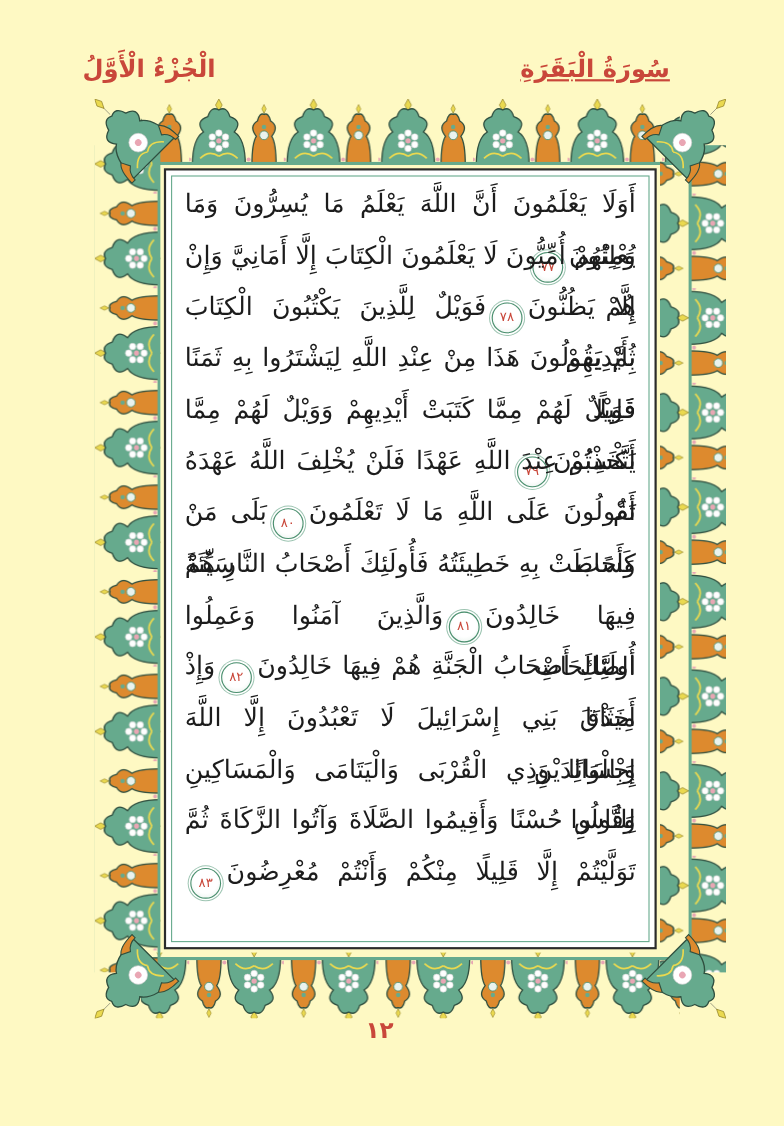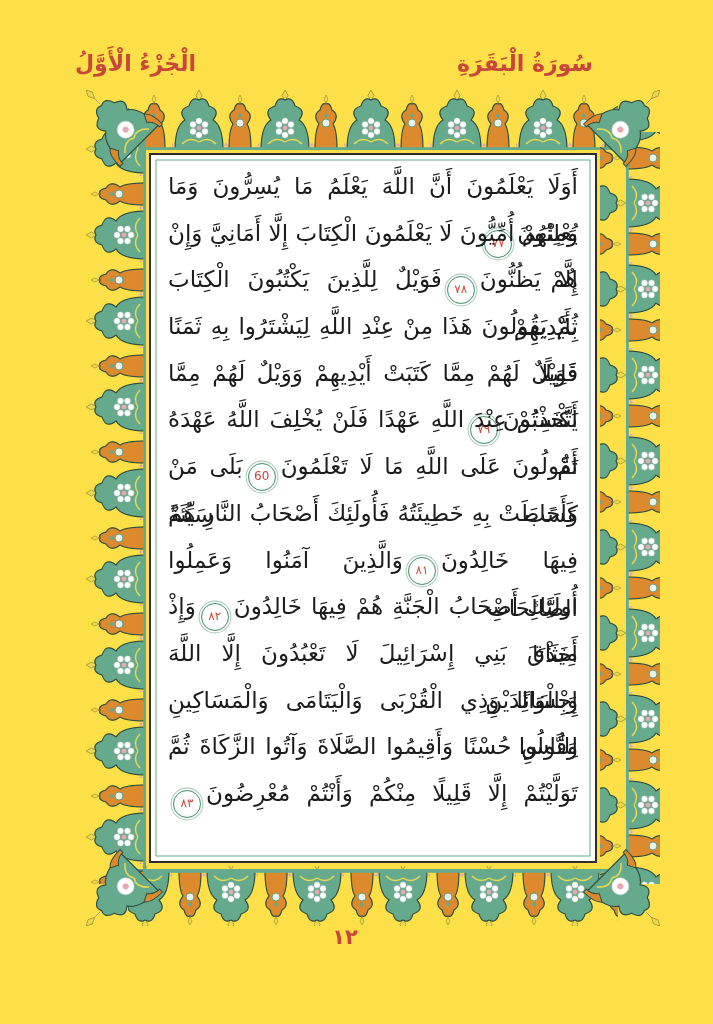--- a/index.html
+++ b/index.html
@@ -1,30 +1,30 @@
 <!DOCTYPE html>
 <html lang="ar" dir="rtl" style="--red: #c9473a; --ink: #1c1c1c; --teal: #66aa8d; --teal-dark: #2f4f3f; --orange: #dd8a2e; --yellow: #ead94f; --pink: #e9a6b4; --frame-dark: #2b2b2b;"><head>
 <meta charset="utf-8">
 <style>
   :root{
     --red:#c9473a; --ink:#1c1c1c; --teal:#66aa8d; --teal-dark:#2f4f3f;
     --orange:#dd8a2e; --yellow:#ead94f; --pink:#e9a6b4; --frame-dark:#2b2b2b;
   }
   html,body{margin:0;padding:0;background:#e9e9e9;}
   .page{
-    position:relative; width:713px; height:1024px; background:#fde047;
+    position:relative; width:713px; height:1024px; background:#fef9c3;
     margin:0 auto; overflow:hidden;
     font-family:"DejaVu Sans", sans-serif;
   }
   .hdr{
     position:absolute; top:44px; height:40px; line-height:40px;
     color:var(--red); font-size:22px; font-weight:bold; white-space:nowrap;
   }
   .hdr-juz{ left:75px; direction:rtl; }        
-  .hdr-surah{ right:120px; direction:rtl; }    
+  .hdr-surah{ right:104px; direction:rtl;text-decoration:underline; }    
   .border-svg{ position:absolute; left:86px; top:90px; }
   .quran{
     position:absolute; left:168px; top:163px; width:410px; height:702px;
     direction:rtl; color:var(--ink);
   }
   .qline{
     height:46.7px; line-height:46.7px; font-size:23px;
     text-align:justify; text-align-last:justify;
   }
   .ayah{
@@ -121,21 +121,21 @@
     <rect x="70" y="70" width="434" height="696" fill="none" stroke="#66aa8d" stroke-width="1"></rect>
   </svg>
 
   <div class="quran">
       <div class="qline"><span>أَوَلَا يَعْلَمُونَ أَنَّ اللَّهَ يَعْلَمُ مَا يُسِرُّونَ وَمَا يُعْلِنُونَ</span><span class="ayah">٧٧</span></div>
       <div class="qline"><span>وَمِنْهُمْ أُمِّيُّونَ لَا يَعْلَمُونَ الْكِتَابَ إِلَّا أَمَانِيَّ وَإِنْ هُمْ</span></div>
       <div class="qline"><span>إِلَّا يَظُنُّونَ</span><span class="ayah">٧٨</span><span>فَوَيْلٌ لِلَّذِينَ يَكْتُبُونَ الْكِتَابَ بِأَيْدِيهِمْ</span></div>
       <div class="qline"><span>ثُمَّ يَقُولُونَ هَذَا مِنْ عِنْدِ اللَّهِ لِيَشْتَرُوا بِهِ ثَمَنًا قَلِيلًا</span></div>
       <div class="qline"><span>فَوَيْلٌ لَهُمْ مِمَّا كَتَبَتْ أَيْدِيهِمْ وَوَيْلٌ لَهُمْ مِمَّا يَكْسِبُونَ</span><span class="ayah">٧٩</span></div>
       <div class="qline"><span>أَتَّخَذْتُمْ عِنْدَ اللَّهِ عَهْدًا فَلَنْ يُخْلِفَ اللَّهُ عَهْدَهُ أَمْ</span></div>
-      <div class="qline"><span>تَقُولُونَ عَلَى اللَّهِ مَا لَا تَعْلَمُونَ</span><span class="ayah">60</span><span>بَلَى مَنْ كَسَبَ سَيِّئَةً</span></div>
+      <div class="qline"><span>تَقُولُونَ عَلَى اللَّهِ مَا لَا تَعْلَمُونَ</span><span class="ayah">٨٠</span><span>بَلَى مَنْ كَسَبَ سَيِّئَةً</span></div>
       <div class="qline"><span>وَأَحَاطَتْ بِهِ خَطِيئَتُهُ فَأُولَئِكَ أَصْحَابُ النَّارِ هُمْ</span></div>
       <div class="qline"><span>فِيهَا خَالِدُونَ</span><span class="ayah">٨١</span><span>وَالَّذِينَ آمَنُوا وَعَمِلُوا الصَّالِحَاتِ</span></div>
       <div class="qline"><span>أُولَئِكَ أَصْحَابُ الْجَنَّةِ هُمْ فِيهَا خَالِدُونَ</span><span class="ayah">٨٢</span><span>وَإِذْ أَخَذْنَا</span></div>
       <div class="qline"><span>مِيثَاقَ بَنِي إِسْرَائِيلَ لَا تَعْبُدُونَ إِلَّا اللَّهَ وَبِالْوَالِدَيْنِ</span></div>
       <div class="qline"><span>إِحْسَانًا وَذِي الْقُرْبَى وَالْيَتَامَى وَالْمَسَاكِينِ وَقُولُوا</span></div>
       <div class="qline"><span>لِلنَّاسِ حُسْنًا وَأَقِيمُوا الصَّلَاةَ وَآتُوا الزَّكَاةَ ثُمَّ</span></div>
       <div class="qline"><span>تَوَلَّيْتُمْ إِلَّا قَلِيلًا مِنْكُمْ وَأَنْتُمْ مُعْرِضُونَ</span><span class="ayah">٨٣</span></div>
     </div>
 
   <div class="pageno">١٢</div>

